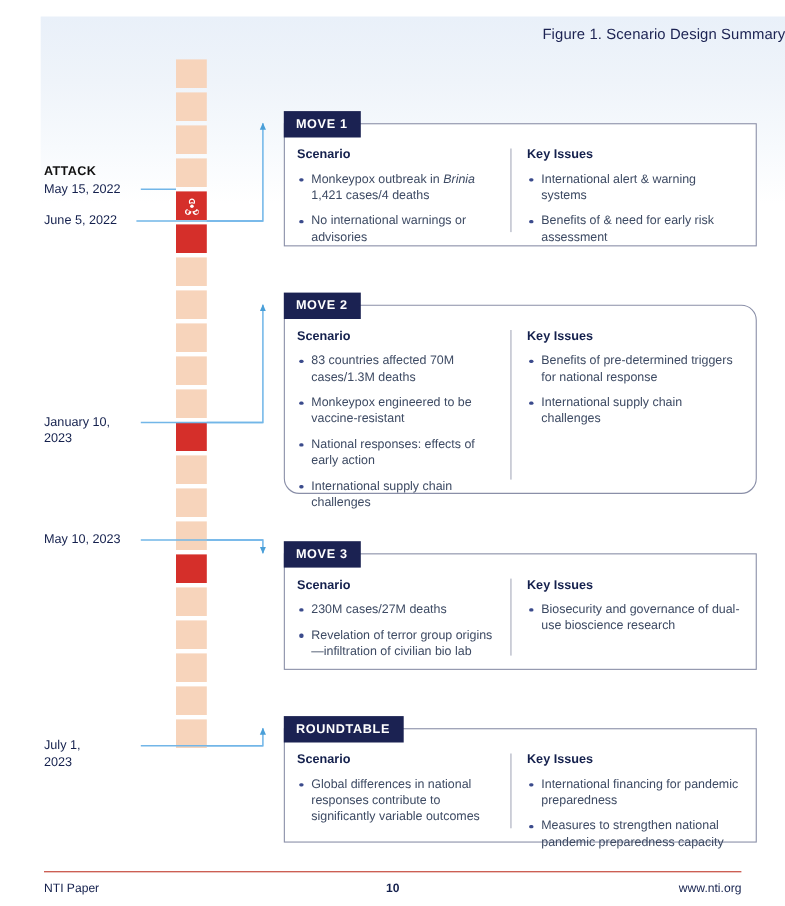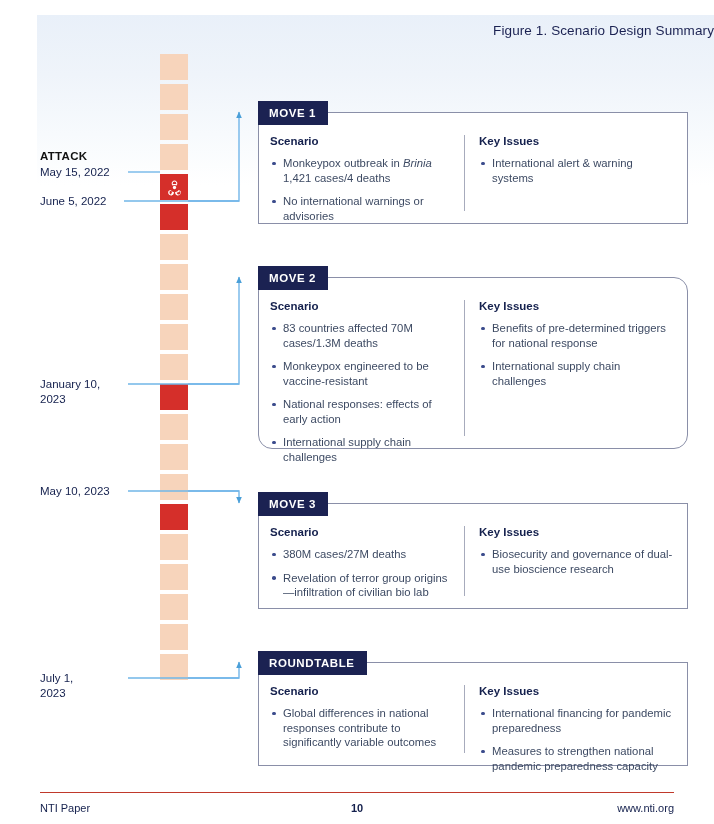--- a/index.html
+++ b/index.html
@@ -282,20 +282,21 @@
         <div class="col-title">Scenario</div>
         <ul class="bullets">
             <li><span>Monkeypox outbreak in </span><span class="italic">Brinia</span><span> 1,421 cases/4 deaths</span></li>
             <li><span>No international warnings or advisories</span></li>
           </ul>
       </div>
       <div class="col col-key">
         <div class="col-title">Key Issues</div>
         <ul class="bullets">
             <li><span>International alert &amp; warning systems</span></li>
+            <li><span>Benefits of &amp; need for early risk assessment</span></li>
           </ul>
       </div>
     </div>
   </div>
 
   <div class="card" id="card-move2" style="left:258px; top:277px; width:430px; height:172px;border-radius:14px;">
     <div class="card-header">MOVE 2</div>
     <div class="card-body">
       <div class="col col-scenario">
         <div class="col-title">Scenario</div>
@@ -315,21 +316,21 @@
       </div>
     </div>
   </div>
 
   <div class="card" id="card-move3" style="left:258px; top:503px; width:430px; height:106px;">
     <div class="card-header">MOVE 3</div>
     <div class="card-body">
       <div class="col col-scenario">
         <div class="col-title">Scenario</div>
         <ul class="bullets">
-            <li><span>380M cases/27M deaths</span></li>
+            <li><span>230M cases/27M deaths</span></li>
             <li><span>Revelation of terror group origins—infiltration of civilian bio lab</span></li>
           </ul>
       </div>
       <div class="col col-key">
         <div class="col-title">Key Issues</div>
         <ul class="bullets">
             <li><span>Biosecurity and governance of dual-use bioscience research</span></li>
           </ul>
       </div>
     </div>

